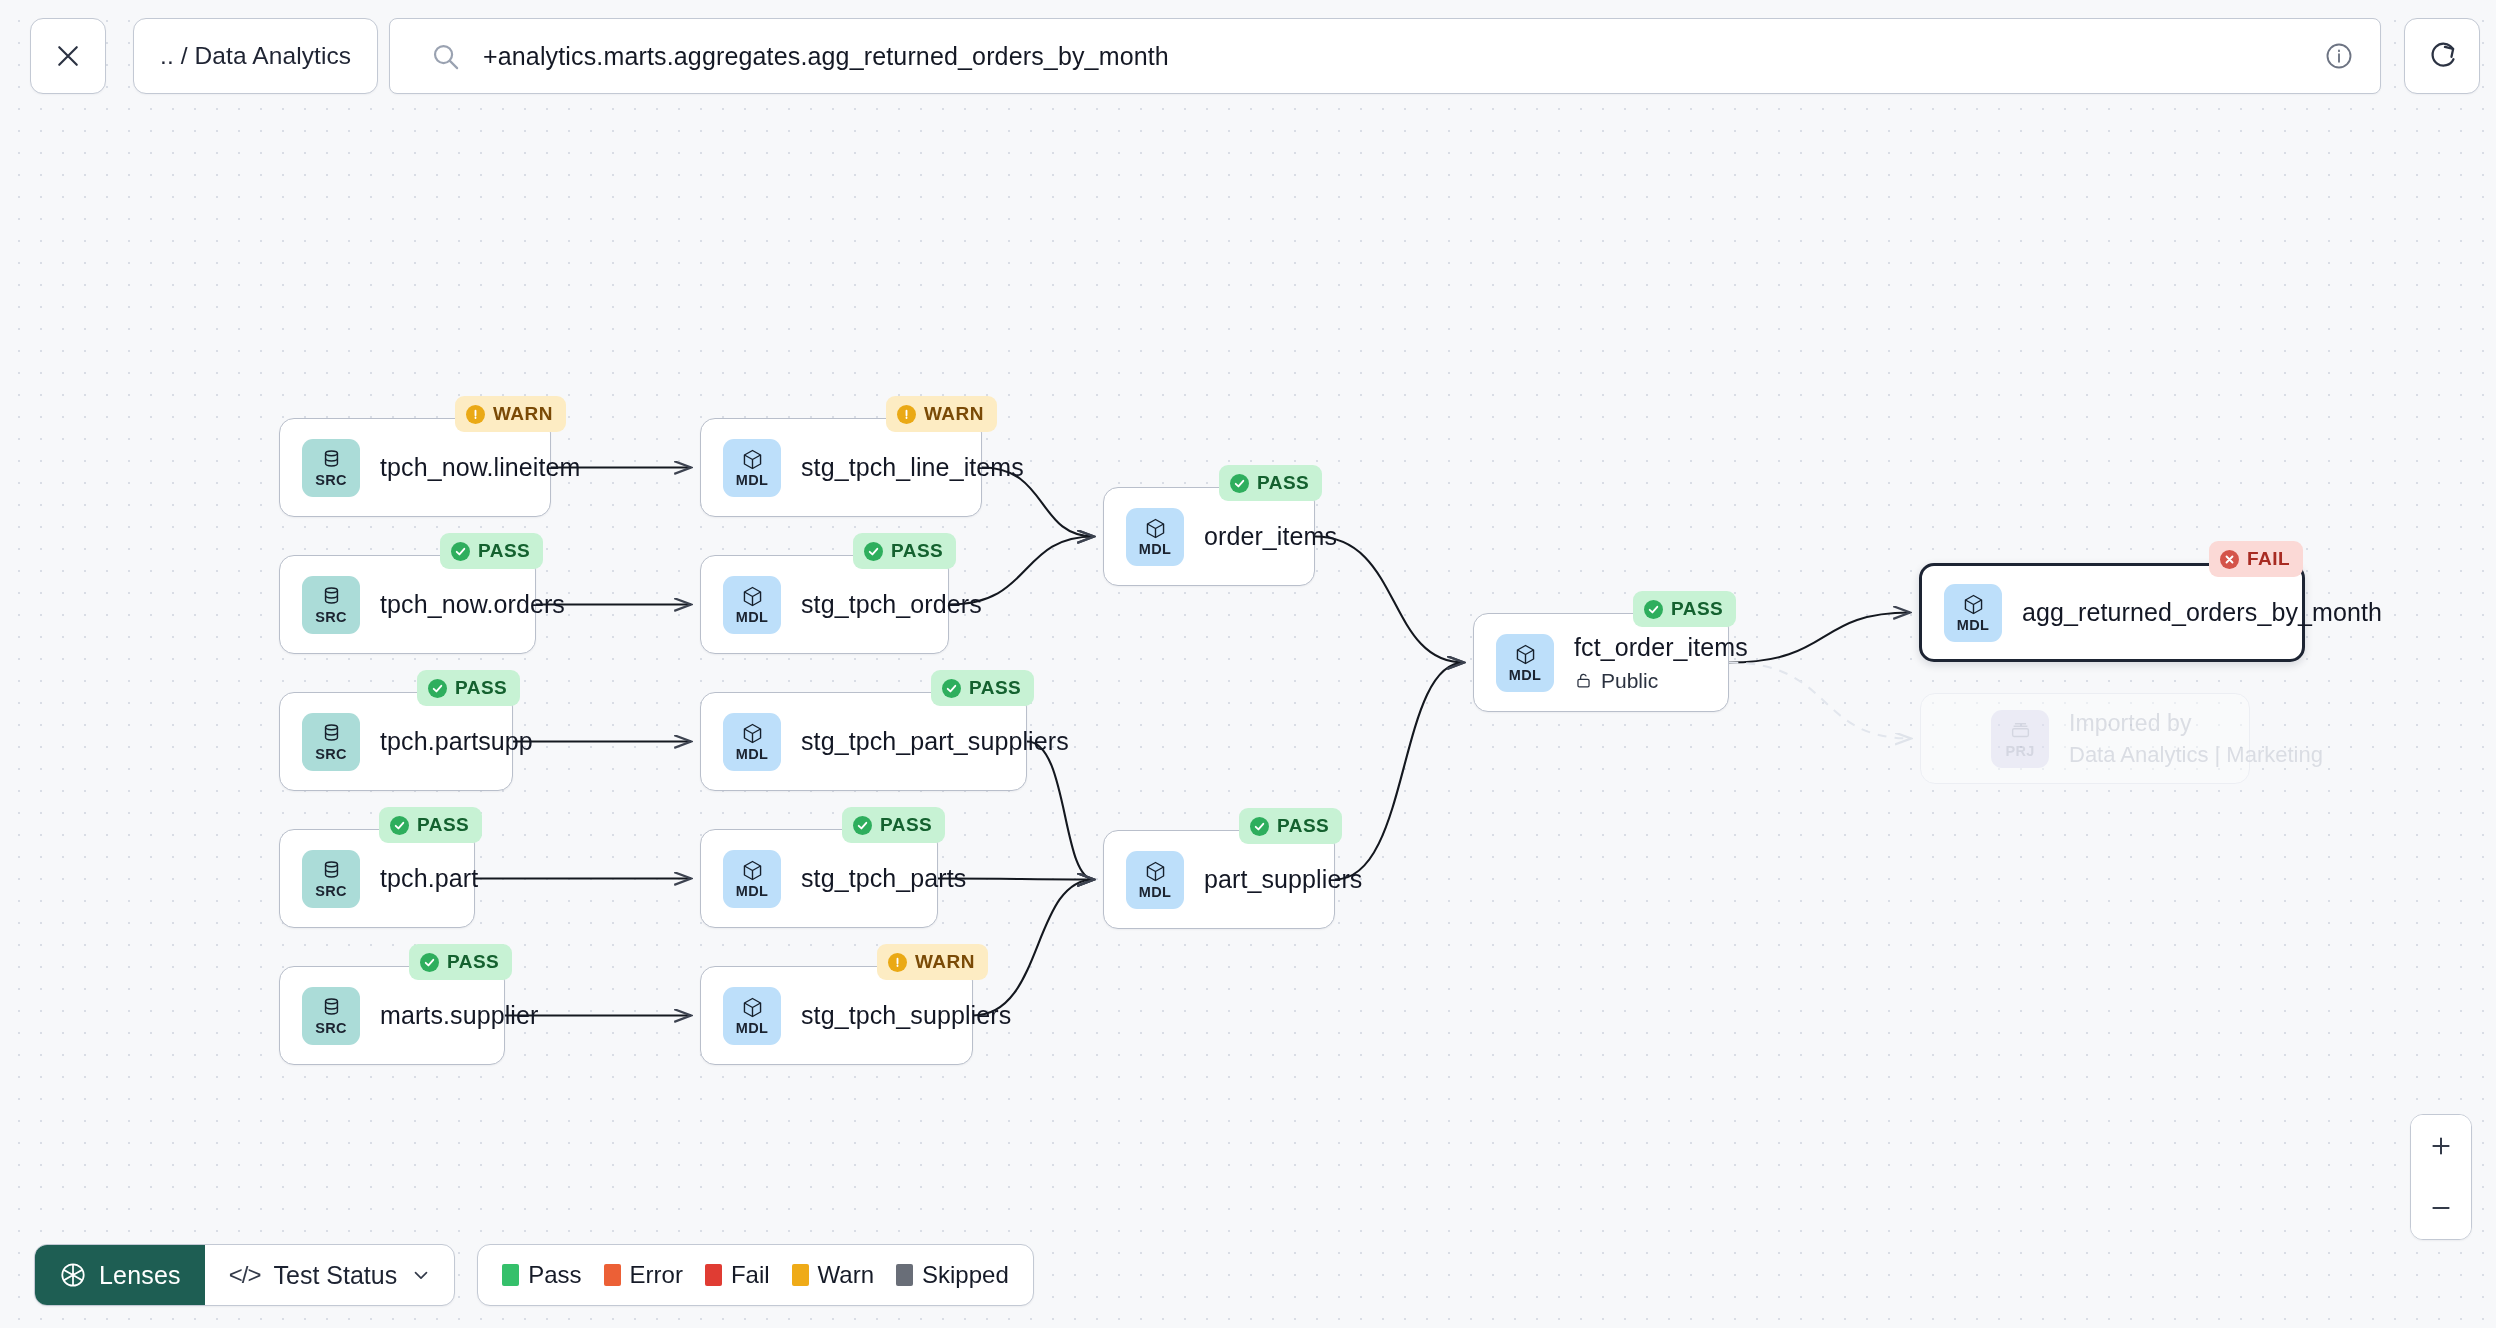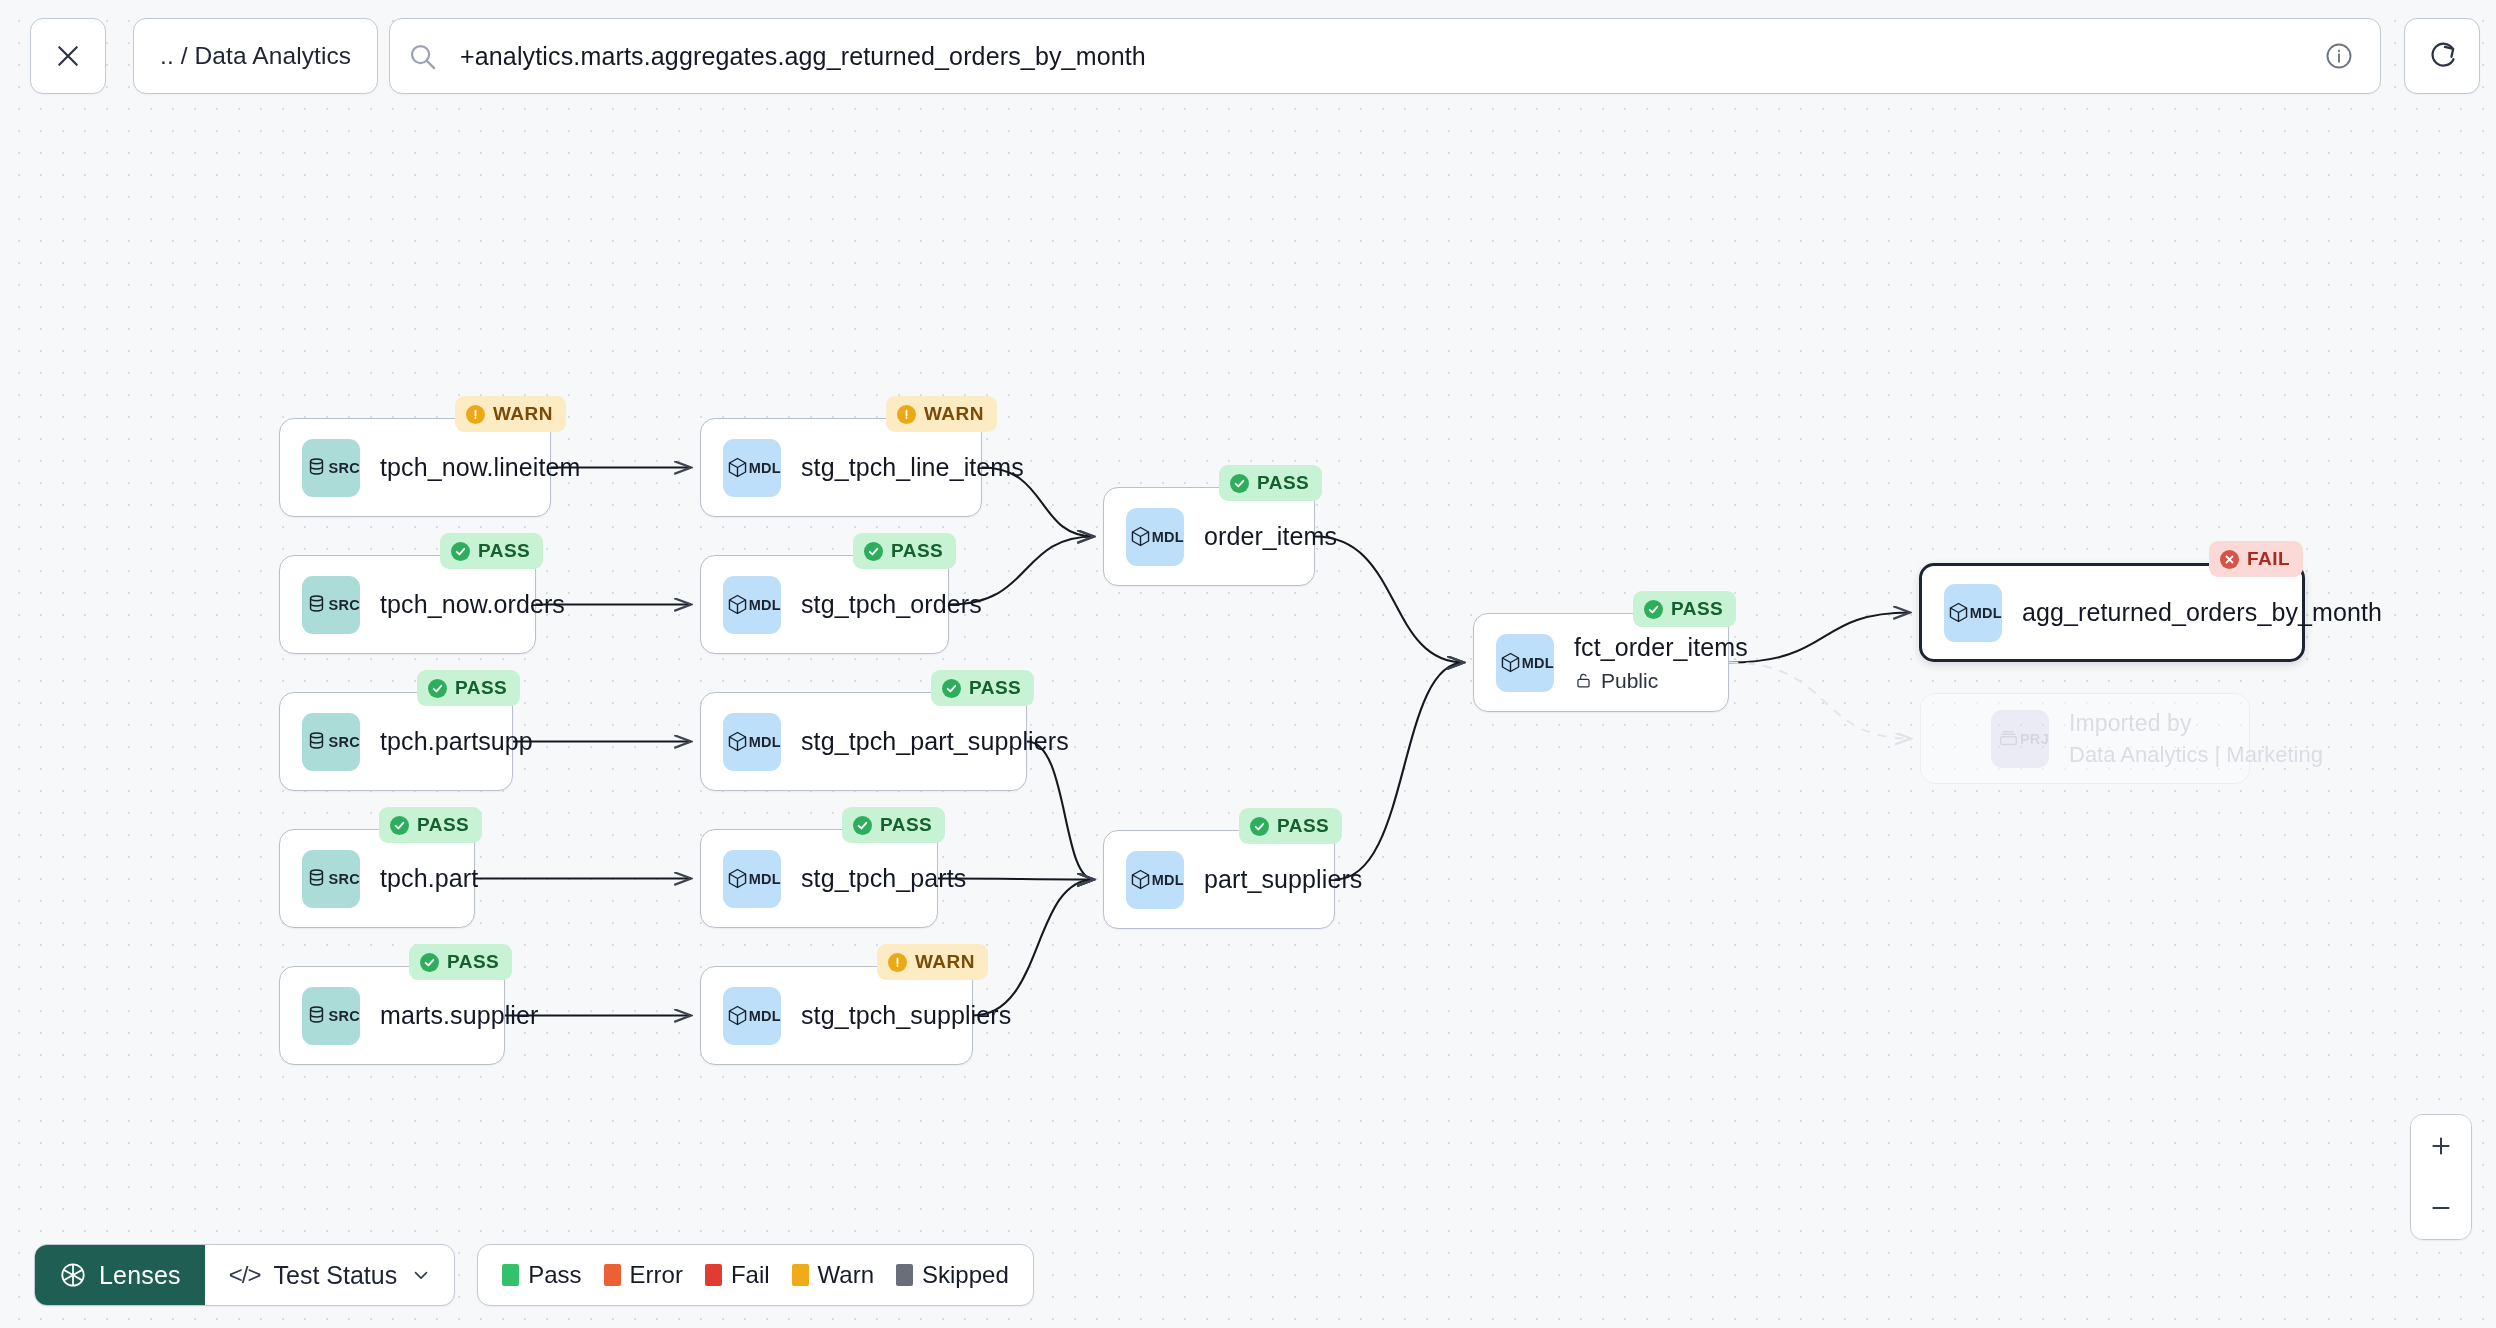--- a/index.html
+++ b/index.html
@@ -55,24 +55,24 @@
     letter-spacing: .1px;
     white-space: nowrap;
   }
 
   #search-box {
     position: absolute;
     left: 389px; top: 18px;
     width: 1992px; height: 76px;
     background: #fff;
     border: 1.4px solid #c3c9d4;
-    border-radius: 13px;
-    display: flex;
-    align-items: center;
-    padding: 0 26px 0 17px;
+    border-radius: 8px;
+    display: flex;
+    align-items: center;
+    padding: 0 26px 0 40px;
     box-shadow: 0 1px 2px rgba(16,24,40,.04);
   }
   #search-box .s-icon { width: 31px; height: 31px; flex: 0 0 auto; color: #9aa2b1; }
   #search-value {
     flex: 1 1 auto;
     margin-left: 22px;
     font-size: 25px;
     color: #141824;
     letter-spacing: .15px;
     white-space: nowrap;
@@ -108,23 +108,23 @@
     background: #fbfcfd;
     opacity: .55;
     box-shadow: none;
     z-index: 12;
   }
 
   .badge-icon {
     width: 58px; height: 58px;
     border-radius: 11px;
     display: flex;
-    flex-direction: row;
-    align-items: center;
-    justify-content: flex-end;
+    flex-direction: column;
+    align-items: center;
+    justify-content: center;
     flex: 0 0 auto;
   }
   .badge-icon.src { background: #abdcd8; }
   .badge-icon.mdl { background: #bddffa; }
   .badge-icon.prj { background: #e2e2f2; margin-left: 48px; }
 
   .badge-icon svg { width: 23px; height: 23px; display: block; }
   .badge-icon .kind {
     font-size: 14.5px;
     font-weight: 600;

